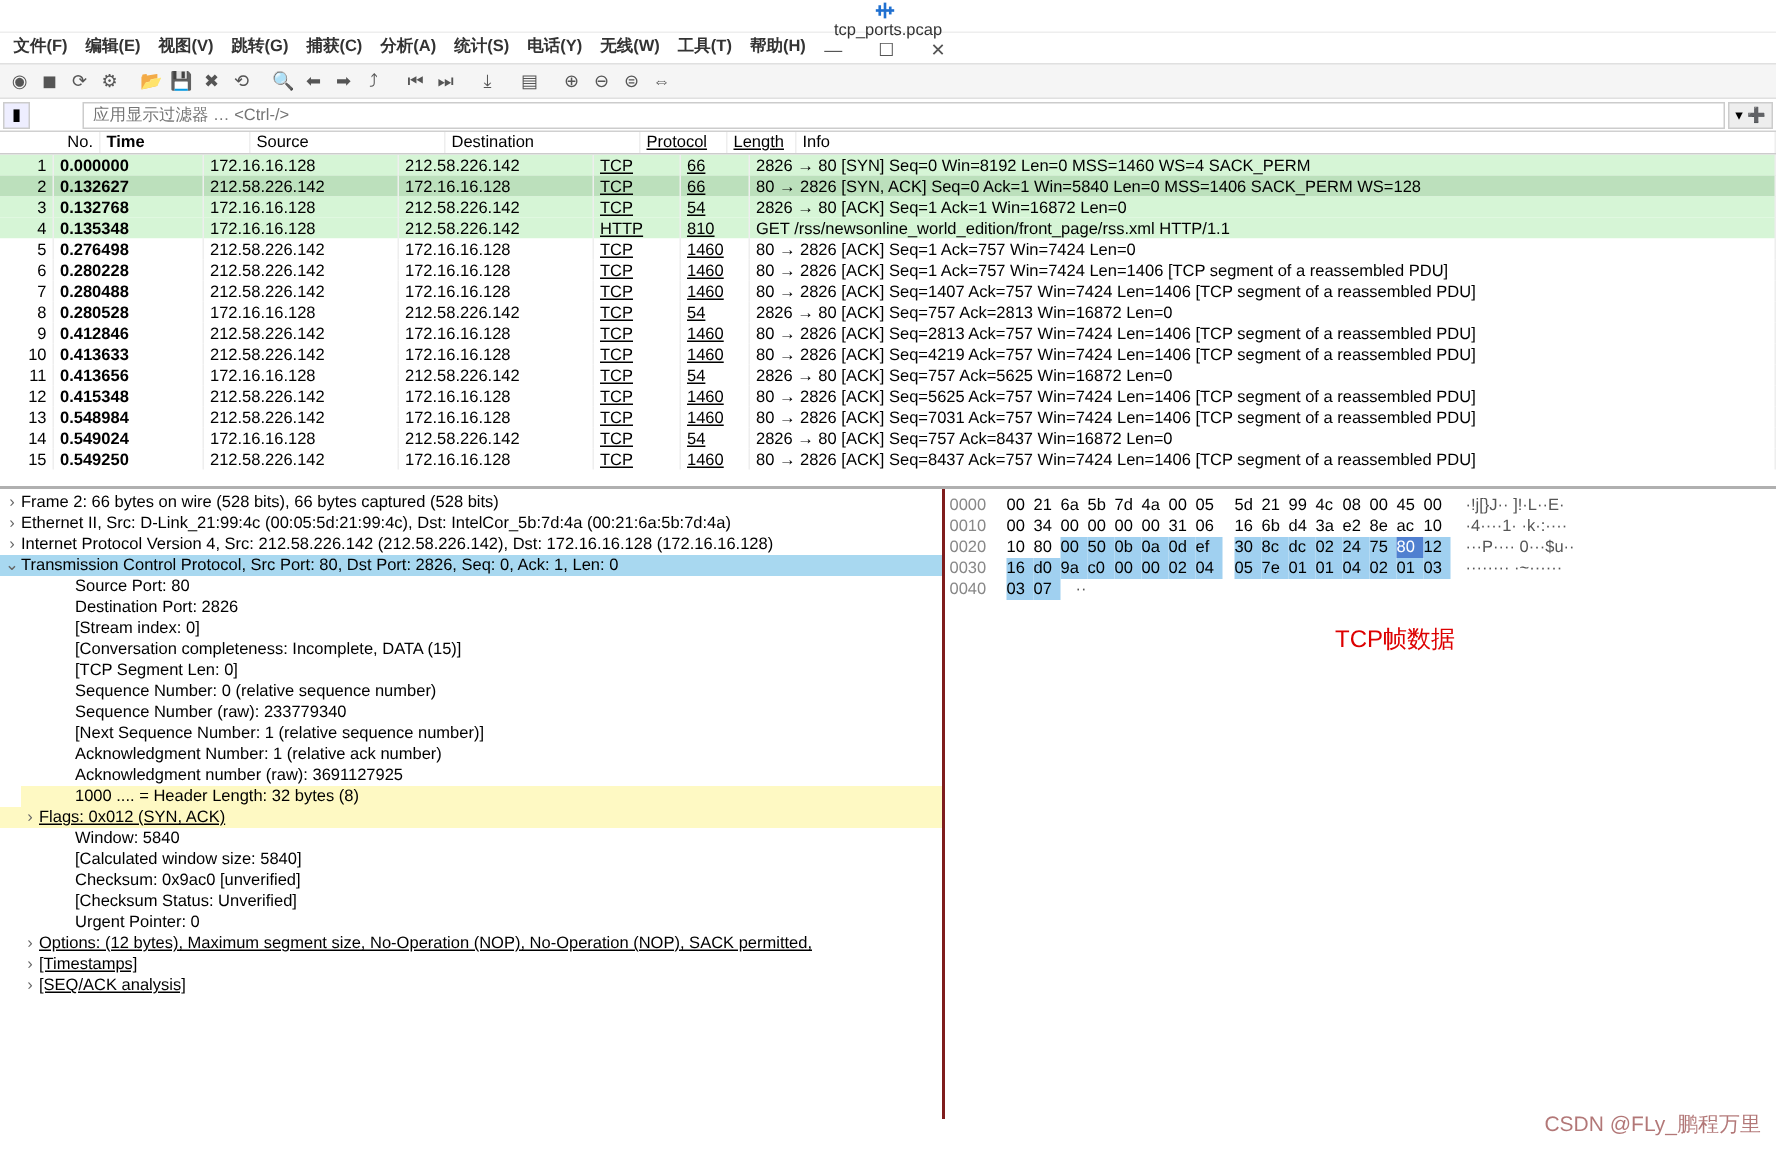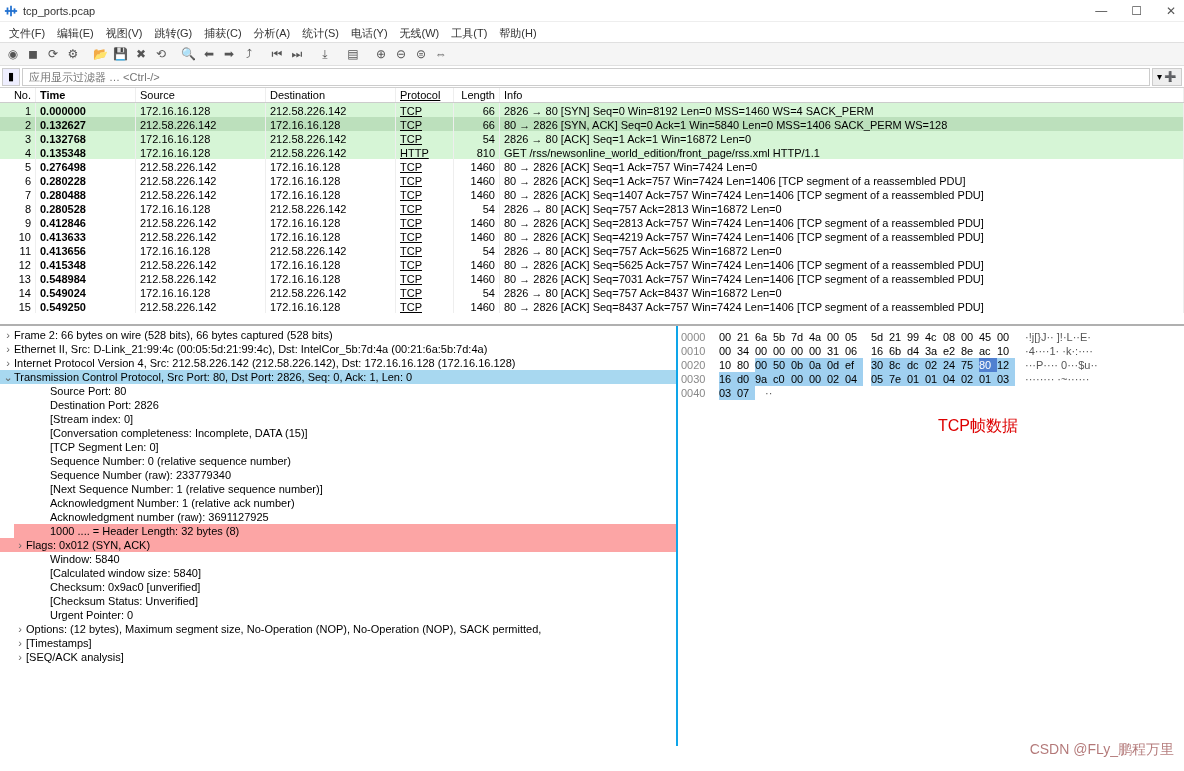--- a/index.html
+++ b/index.html
@@ -1,56 +1,56 @@
 <!DOCTYPE html>
 <html><head>
 <meta charset="utf-8">
 <style>
 * { margin: 0; padding: 0; box-sizing: border-box; font-family: "Segoe UI", Tahoma, sans-serif; }
 body { width: 1184px; height: 771px; background: #fff; overflow: hidden; font-size: 11px; position: relative; }
-.titlebar { height: 22px; background: #fff; display: flex; align-items: center; padding: 0 4px; border-bottom: 1px solid #eee; }
+.titlebar { height: 22px; background: #fff; display: flex; align-items: center; padding: 0 4px; border-bottom: 1px solid #eee; flex-direction: column; }
 .titlebar .icon { width: 14px; height: 14px; margin-right: 5px; }
 .titlebar .icon svg { width: 14px; height: 14px; }
 .titlebar .title { font-size: 11px; color: #333; flex: 1; }
 .win-controls { display: flex; gap: 24px; margin-right: 4px; }
 .win-controls span { font-size: 12px; color: #555; cursor: default; }
-.menubar { height: 20px; display: flex; gap: 2px; padding: 0 4px; align-items: flex-end; font-size: 11px; color: #333; }
+.menubar { height: 20px; display: flex; gap: 2px; padding: 0 4px; align-items: flex-start; font-size: 11px; color: #333; font-weight: bold; }
 .menubar span { padding: 1px 5px; }
 .toolbar { height: 24px; display: flex; align-items: center; padding: 0 4px; gap: 2px; border-top: 1px solid #e0e0e0; border-bottom: 1px solid #e0e0e0; background: #f5f5f5; }
 .toolbar .tb-icon { width: 18px; height: 18px; display: inline-flex; align-items: center; justify-content: center; font-size: 12px; color: #555; }
 .filterbar { height: 22px; display: flex; align-items: center; border-bottom: 1px solid #d0d0d0; }
 .filter-bookmark { width: 18px; height: 18px; display: flex; align-items: center; justify-content: center; background: #eef; border: 1px solid #ccc; margin: 0 2px; }
-.filter-input { flex: 1; height: 18px; border: 1px solid #ccc; padding: 0 6px; font-size: 11px; color: #888; }
+.filter-input { flex: 1; height: 18px; border: 1px solid #ccc; padding: 0 6px; font-size: 11px; color: #888; margin-left: 33px; }
 .filter-arrow { width: 30px; height: 18px; display: flex; align-items: center; justify-content: center; background: #eee; border: 1px solid #ccc; margin: 0 2px; font-size: 10px; }
 
 .packet-list { height: 238px; overflow: auto; border-bottom: 2px solid #b0b0b0; font-family: Consolas, monospace; }
-.pl-header { display: flex; background: #fff; border-bottom: 1px solid #ccc; font-family: "Segoe UI"; font-size: 11px; position: sticky; top: 0; }
+.pl-header { display: flex; background: #fff; border-bottom: 1px solid #ccc; font-family: "Segoe UI"; font-size: 11px; position: sticky; top: 0; padding-left: 31px; }
 .pl-header div, .pl-row div { padding: 1px 4px; border-right: 1px solid #eee; white-space: nowrap; overflow: hidden; }
 .col-no { width: 36px; text-align: right; }
 .col-time { width: 100px; font-weight: bold; }
 .col-src { width: 130px; }
 .col-dst { width: 130px; }
 .col-proto { width: 58px; text-decoration: underline; }
-.col-len { width: 46px; text-align: right; }
+.col-len { width: 46px; text-align: left; text-decoration: underline; }
 .col-info { flex: 1; }
 .pl-body { font-size: 11px; }
 .pl-row { display: flex; height: 14px; line-height: 14px; }
 .row-green { background: #d6f5d6; }
 .row-selected { background: #bce0bc; }
 .row-white { background: #fff; }
 
 .bottom-split { display: flex; height: 420px; }
-.tree-pane { width: 678px; border-right: 2px solid #0ea5e9; overflow: auto; font-family: Consolas, monospace; font-size: 11px; padding: 2px 0; }
+.tree-pane { width: 630px; border-right: 2px solid #7f1d1d; overflow: auto; font-family: Consolas, monospace; font-size: 11px; padding: 2px 0; }
 .tree-line { white-space: nowrap; padding: 0 2px; line-height: 14px; height: 14px; }
 .tree-line.top { }
 .tree-line .caret { display: inline-block; width: 12px; text-align: center; color: #666; }
 .tree-highlight { background: #a8d8f0; }
-.tree-highlight2 { background: #fca5a5; }
+.tree-highlight2 { background: #fef9c3; }
 .tree-indent1 { padding-left: 36px; margin-left: 14px; }
-.tree-indent2 { padding-left: 14px; }
+.tree-indent2 { padding-left: 14px; text-decoration: underline; }
 
 .hex-pane { flex: 1; font-family: Consolas, monospace; font-size: 11px; padding: 4px 3px; position: relative; overflow: hidden; }
 .hex-row { display: flex; line-height: 14px; white-space: nowrap; }
 .hex-off { width: 38px; color: #888; }
 .hex-bytes { }
 .hex-bytes span { display: inline-block; width: 18px; }
 .hex-ascii { margin-left: 10px; color: #555; }
 .hex-hl { background: #a0d0f0; }
 .hex-sel { background: #5080d0; color: #fff; }
 .annotation { color: #d00; font-size: 16px; position: absolute; top: 90px; left: 260px; }

